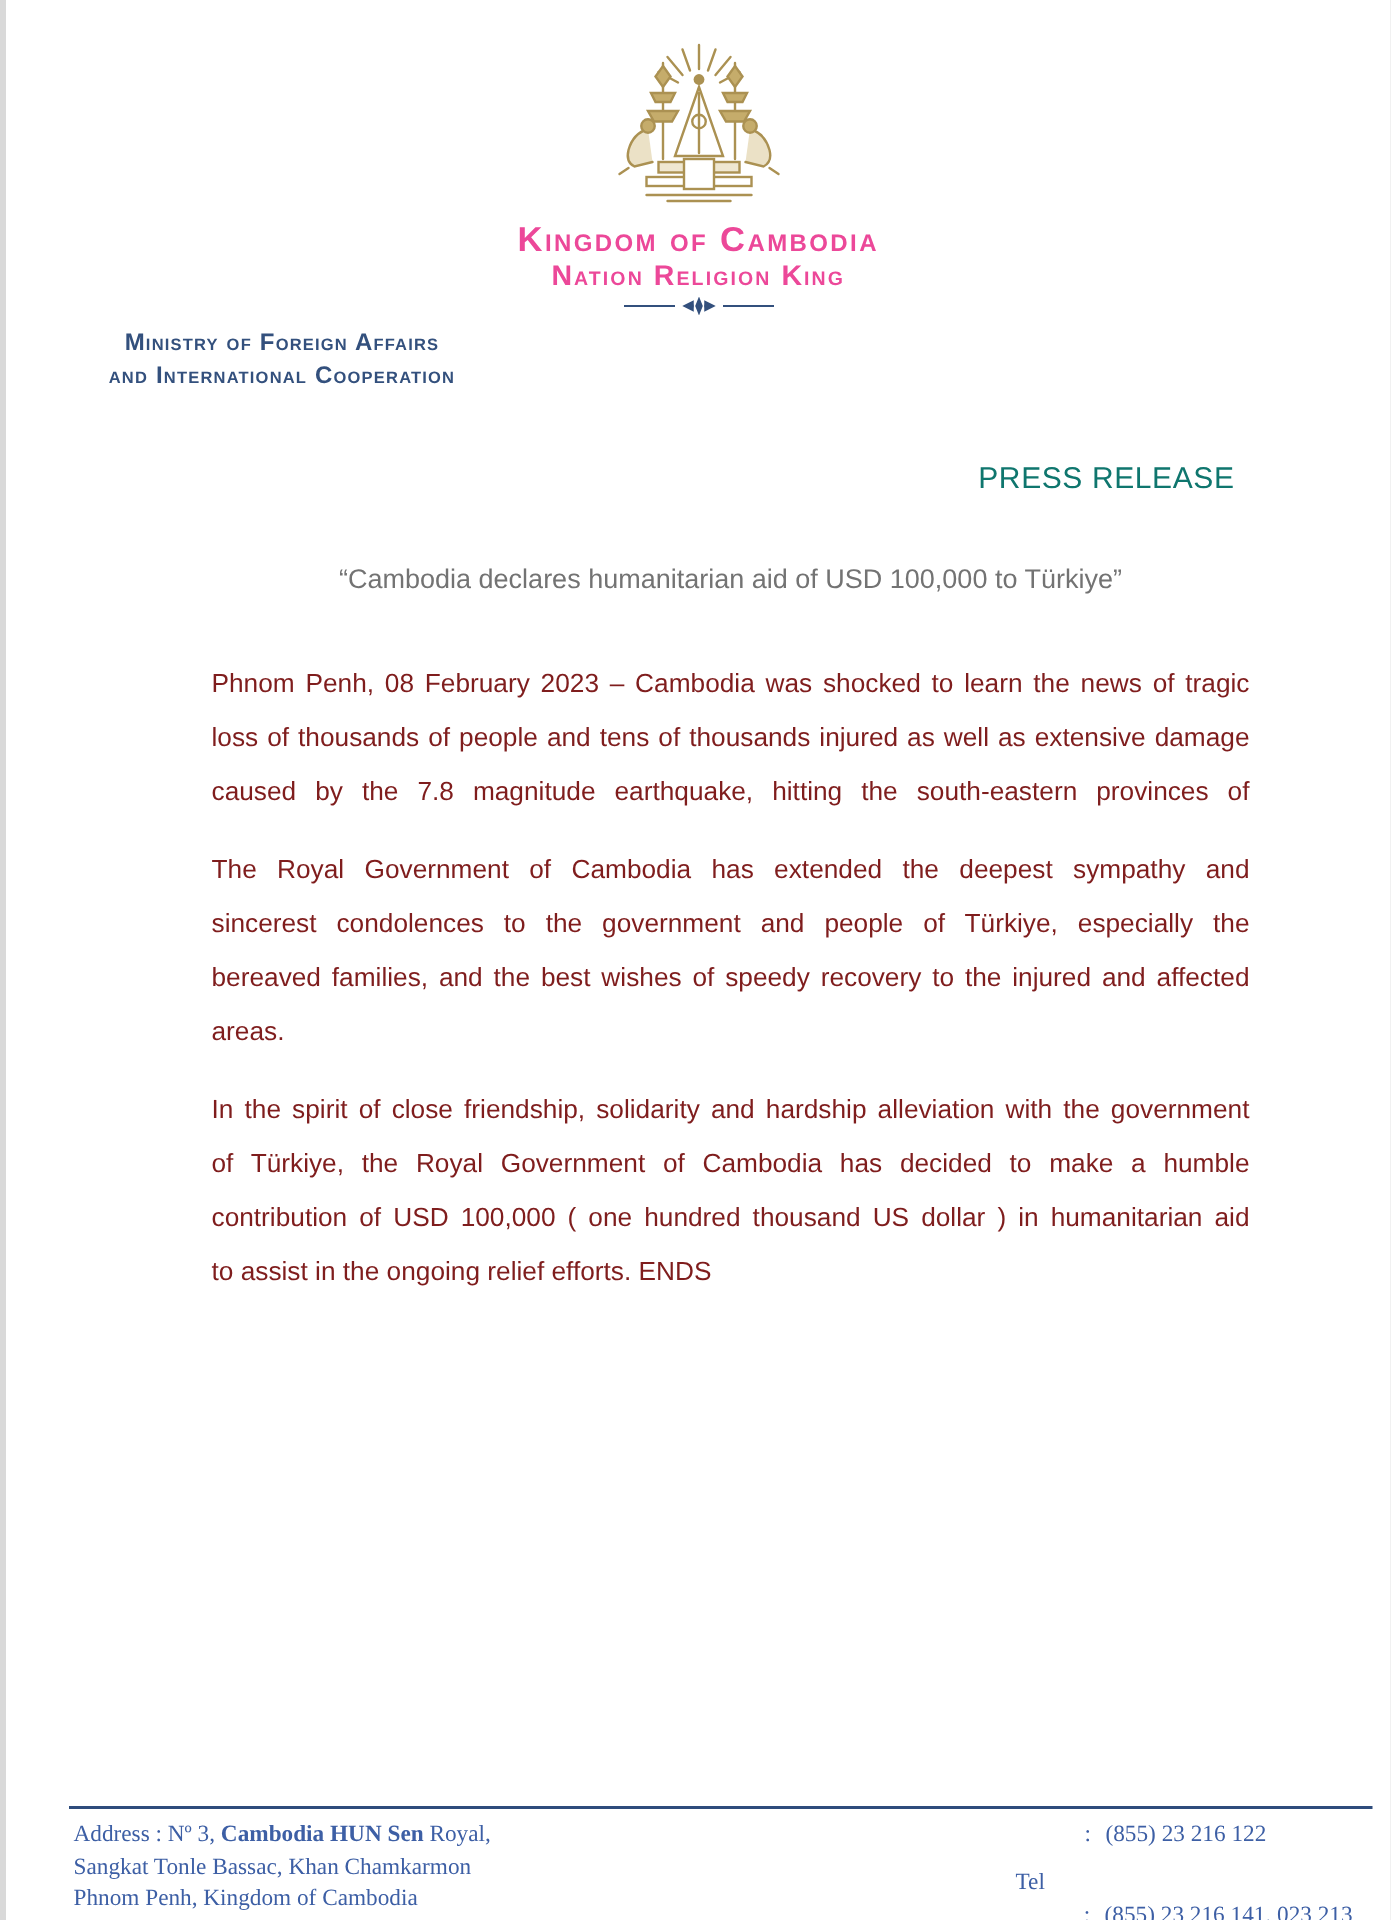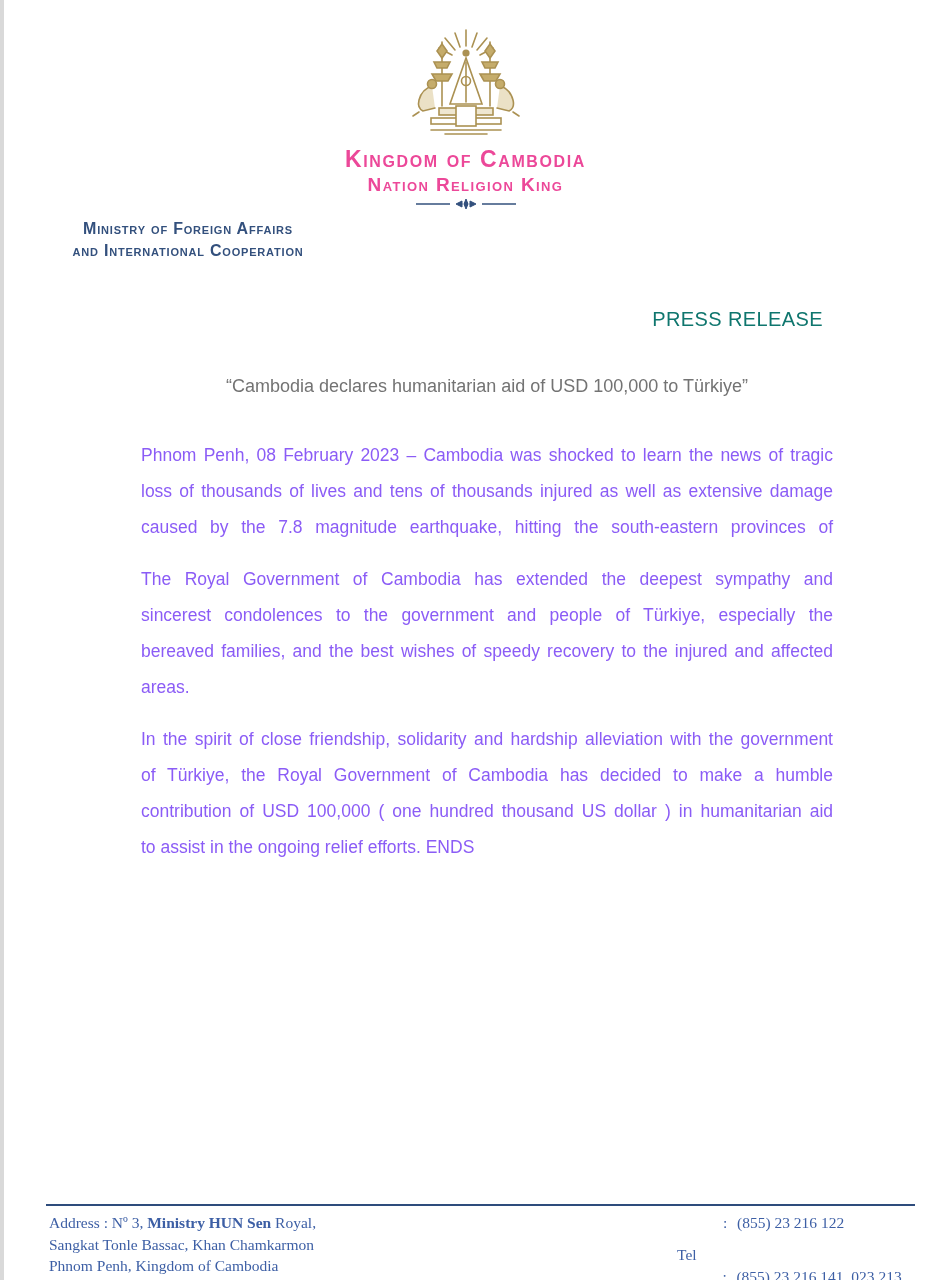--- a/index.html
+++ b/index.html
@@ -21,21 +21,21 @@
   .motto{top:174px;font-size:19px;letter-spacing:1.4px;}
   .ornament{position:absolute;left:0;right:0;top:198px;display:flex;justify-content:center;}
   .ministry{
     position:absolute;left:38px;top:218px;width:292px;
     text-align:center;color:#33507d;font-weight:bold;font-variant:small-caps;
     font-size:16px;line-height:22px;letter-spacing:0.8px;
   }
   
   .press-release{position:absolute;top:308px;right:104px;font-size:20px;letter-spacing:0.4px;color:#0f766e;}
   .doc-title{position:absolute;top:376px;left:137px;width:692px;text-align:center;font-size:18px;color:#737373;}
-  .body-text{position:absolute;top:437px;left:137px;width:692px;font-size:17.5px;line-height:36px;color:#8b5cf6;}
+  .body-text{position:absolute;top:437px;left:137px;width:692px;font-size:17.5px;line-height:36px;color:#7f1d1d;}
   .para{margin:0 0 16px 0;}
   .bline{text-align:justify;text-align-last:justify;}
   .bline.last{text-align-last:left;}
   
   .footer-rule{position:absolute;left:42px;right:12px;top:1204px;height:0;border-top:2px solid #2e4c7c;}
   .footer-left{
     position:absolute;left:45px;top:1212px;
     font-family:"Liberation Serif",serif;font-size:15.5px;line-height:21.5px;color:#3d5fa5;
   }
   .footer-left b{font-weight:bold;}
@@ -119,41 +119,41 @@
     <div>and International Cooperation</div>
   </div>
 
   <div class="press-release">PRESS RELEASE</div>
 
   <div class="doc-title">“Cambodia declares humanitarian aid of USD 100,000 to Türkiye”</div>
 
   <div class="body-text" id="body-text">
       <div class="para">
         <div class="bline">Phnom Penh, 08 February 2023 – Cambodia was shocked to learn the news of tragic</div>
-        <div class="bline">loss of thousands of lives and tens of thousands injured as well as extensive damage</div>
+        <div class="bline">loss of thousands of people and tens of thousands injured as well as extensive damage</div>
         <div class="bline">caused by the 7.8 magnitude earthquake, hitting the south-eastern provinces of</div>
       </div>
       <div class="para">
         <div class="bline">The Royal Government of Cambodia has extended the deepest sympathy and</div>
         <div class="bline">sincerest condolences to the government and people of Türkiye, especially the</div>
         <div class="bline">bereaved families, and the best wishes of speedy recovery to the injured and affected</div>
         <div class="bline last">areas.</div>
       </div>
       <div class="para">
         <div class="bline">In the spirit of close friendship, solidarity and hardship alleviation with the government</div>
         <div class="bline">of Türkiye, the Royal Government of Cambodia has decided to make a humble</div>
         <div class="bline">contribution of USD 100,000 ( one hundred thousand US dollar ) in humanitarian aid</div>
         <div class="bline last">to assist in the ongoing relief efforts. ENDS</div>
       </div>
     </div>
 
   <div class="footer-rule"></div>
 
   <div class="footer-left">
-    <div><span>Address : Nº 3, </span><b>Ministry HUN Sen</b><span> Royal,</span></div>
+    <div><span>Address : Nº 3, </span><b>Cambodia HUN Sen</b><span> Royal,</span></div>
     <div>Sangkat Tonle Bassac, Khan Chamkarmon</div>
     <div>Phnom Penh, Kingdom of Cambodia</div>
   </div>
 
   <div class="footer-right" id="footer-contacts">
       <div class="contact-row">
         <span class="clabel">Tel</span>
         <span class="ccolon">:</span>
         <span class="cval">(855) 23 216 122</span>
       </div>

